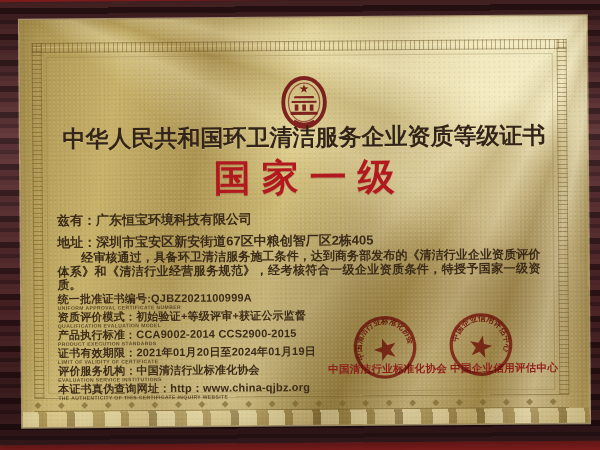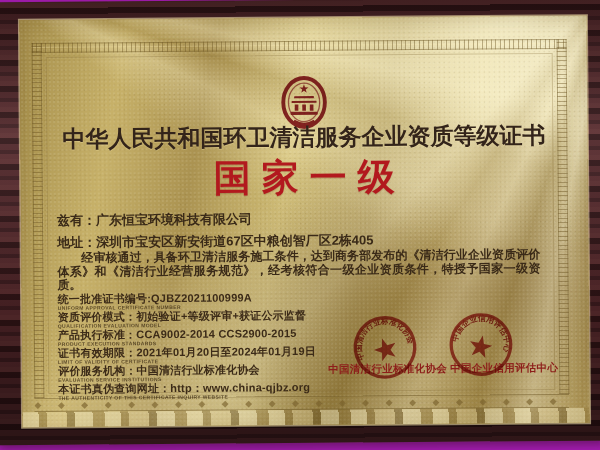--- a/index.html
+++ b/index.html
@@ -1,17 +1,17 @@
 <!DOCTYPE html>
 <html><head>
 <meta charset="utf-8">
 <style>
   html,body{margin:0;padding:0;background:#ffffff;}
   .stage{position:relative;width:600px;height:450px;overflow:hidden;
-         background:#a21caf;font-family:"Liberation Sans","DejaVu Sans",sans-serif;}
+         background:#7f1d1d;font-family:"Liberation Sans","DejaVu Sans",sans-serif;}
 
   
   .plaque{position:absolute;left:-3px;top:0;right:-3px;bottom:7px;
     transform:rotate(-0.45deg);transform-origin:50% 50%;
     background:
       linear-gradient(180deg,rgba(0,0,0,.28),rgba(255,255,255,.07) 30%,rgba(0,0,0,.15) 70%,rgba(0,0,0,.45)),
       repeating-linear-gradient(0deg,#55282b 0 5px,#3c1b1e 5px 9px,#4e2427 9px 15px,#2f1315 15px 21px,#5a2c2e 21px 26px);
     box-shadow:0 4px 9px rgba(30,10,10,.4);}
 
   

